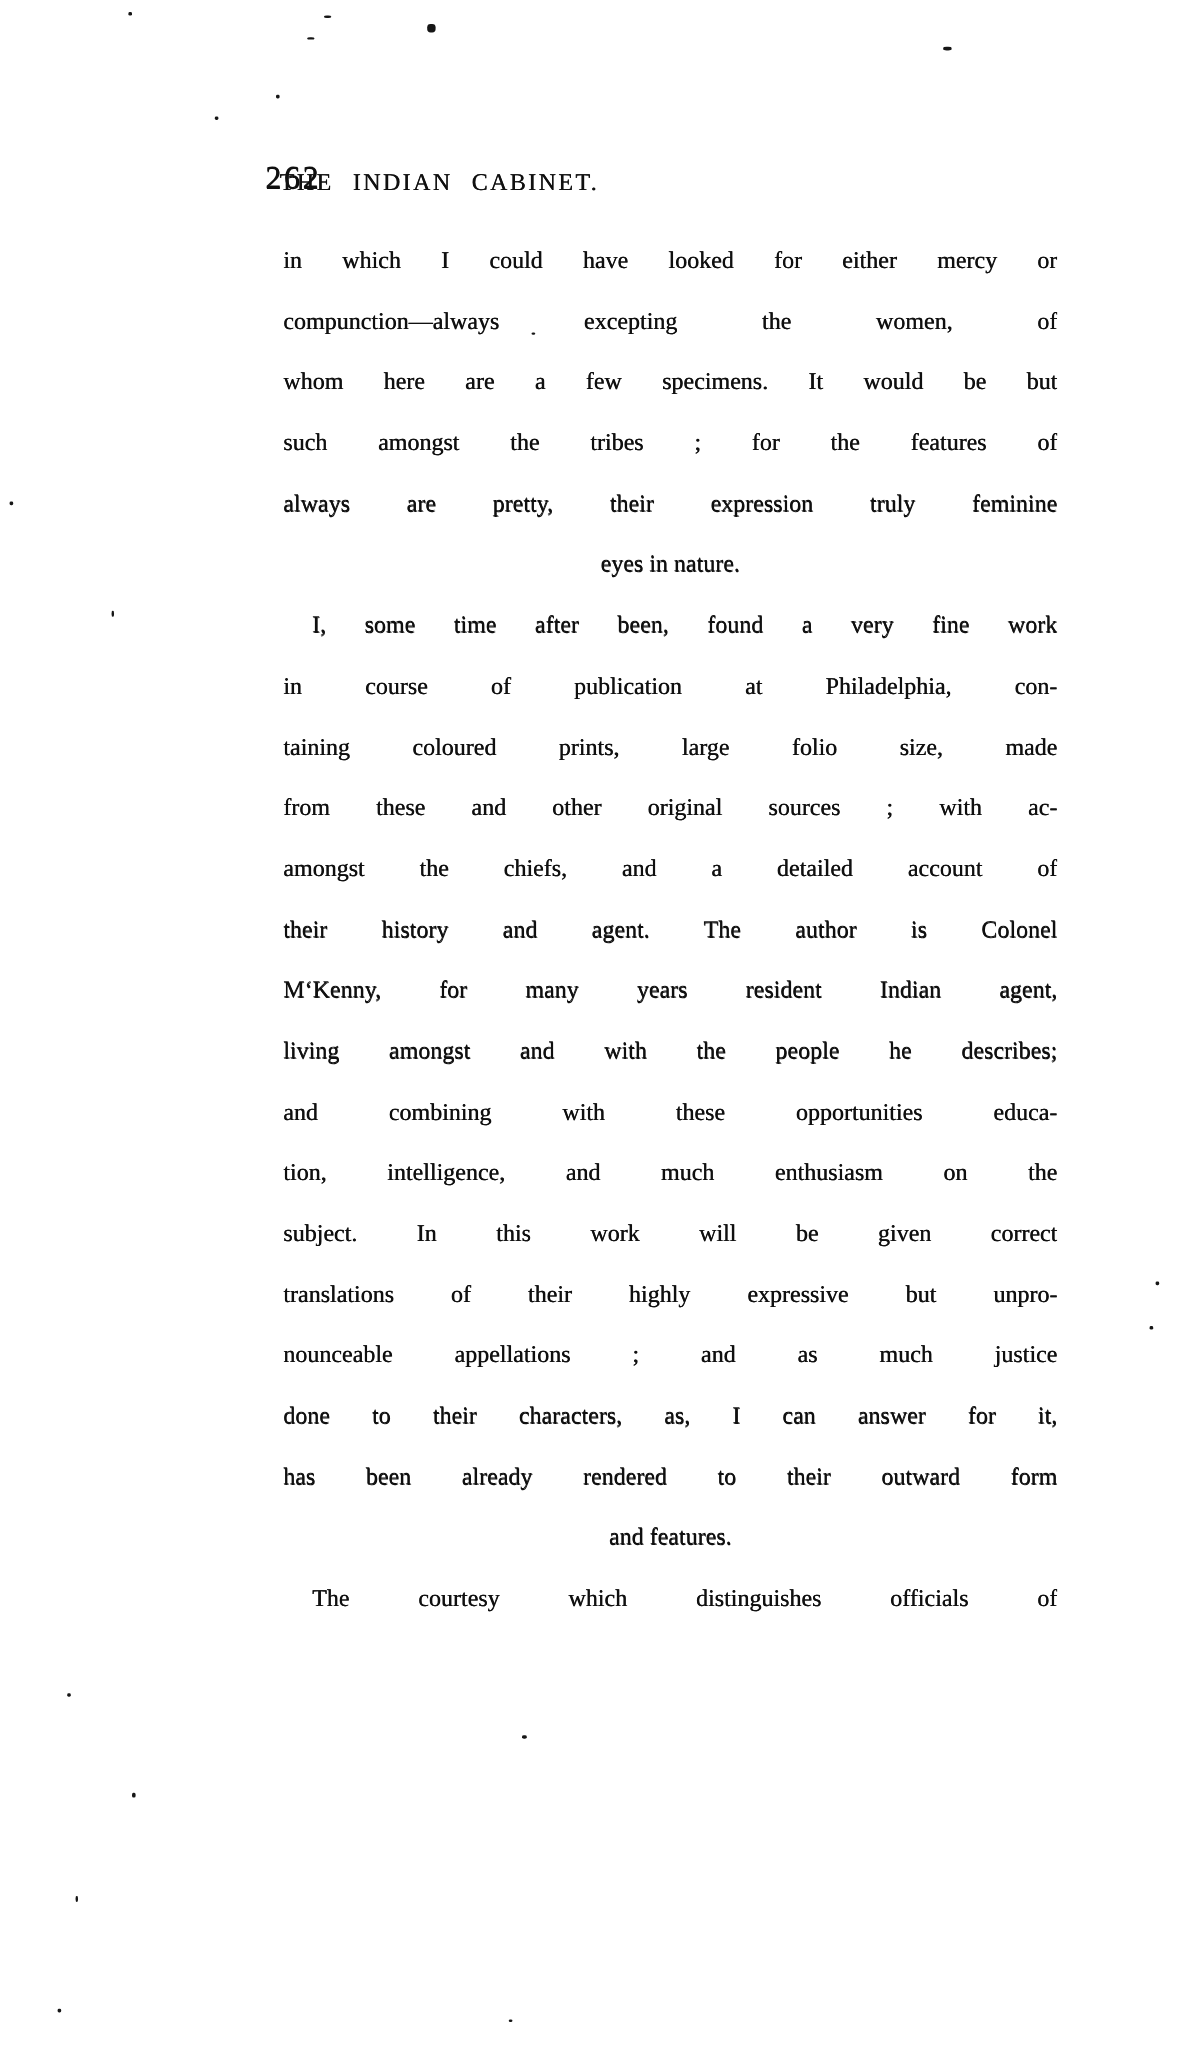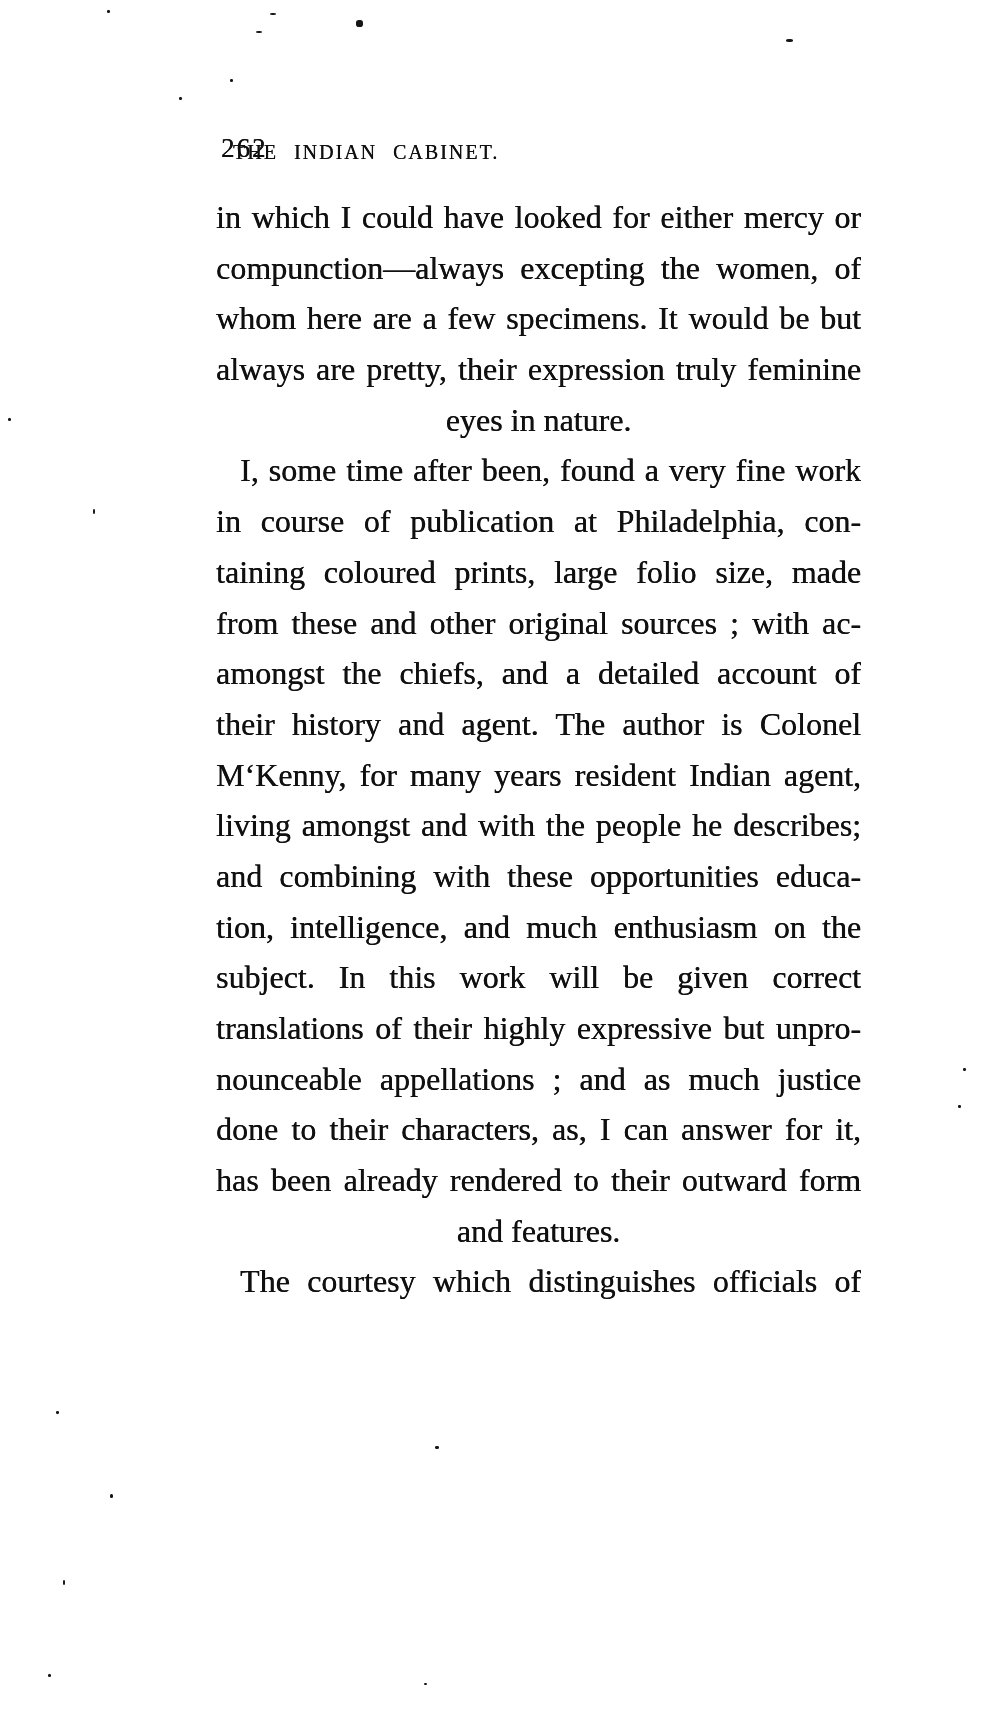--- a/index.html
+++ b/index.html
@@ -21,22 +21,22 @@
   }
   .runtitle {
     position: absolute; left: 233px; top: 141px; width: 645px;
     text-align: left;
     font-size: 20px; letter-spacing: 2px; word-spacing: 9px;
     text-shadow: 0.3px 0.3px 0 currentColor;
   }
 
   
   .body-text {
-    position: absolute; left: 216px; top: 192px; width: 645px;
-    font-size: 32px;
+    position: absolute; left: 236px; top: 192px; width: 645px;
+    font-size: 20px;
     text-shadow: 0.35px 0.35px 0 currentColor; 
   }
   .line {
     height: 50.7px; line-height: 50.7px;
     text-align: justify;
     overflow: hidden;
     white-space: normal;
   }
   
   .line::after { content: ""; display: inline-block; width: 100%; height: 0; }
@@ -53,20 +53,21 @@
 <div class="page">
 
   <div class="pagenum">262</div>
 
   <div class="runtitle">THE INDIAN CABINET.</div>
 
   <div class="body-text" id="body-text">
       <div class="line">in which I could have looked for either mercy or</div>
       <div class="line">compunction—always excepting the women, of</div>
       <div class="line">whom here are a few specimens. It would be but</div>
+      <div class="line">such amongst the tribes ; for the features of</div>
       <div class="line">always are pretty, their expression truly feminine</div>
       <div class="line end">eyes in nature.</div>
       <div class="line indent">I, some time after been, found a very fine work</div>
       <div class="line">in course of publication at Philadelphia, con-</div>
       <div class="line">taining coloured prints, large folio size, made</div>
       <div class="line">from these and other original sources ; with ac-</div>
       <div class="line">amongst the chiefs, and a detailed account of</div>
       <div class="line">their history and agent. The author is Colonel</div>
       <div class="line">M‘Kenny, for many years resident Indian agent,</div>
       <div class="line">living amongst and with the people he describes;</div>

